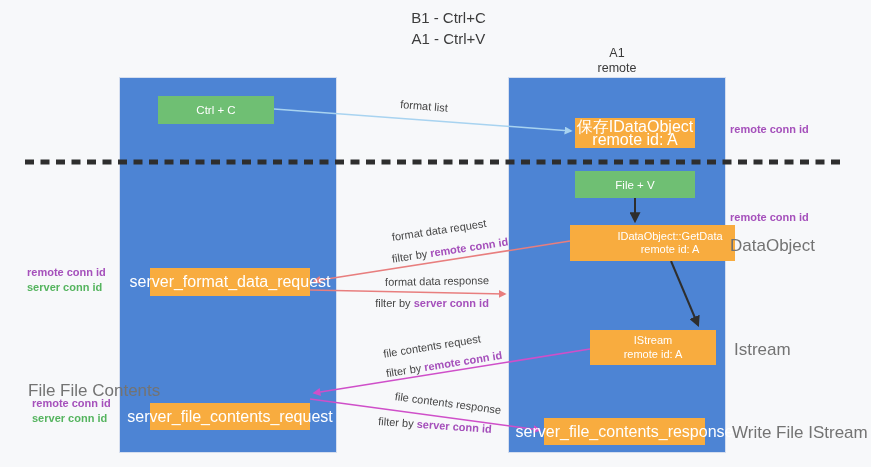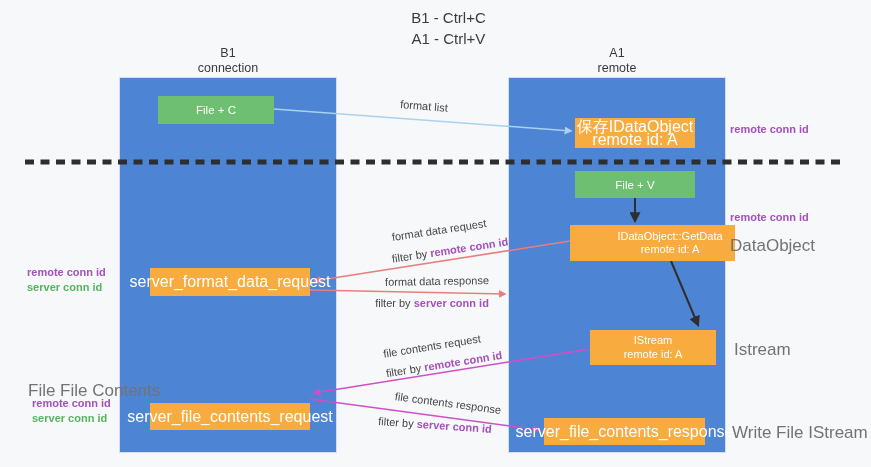--- a/index.html
+++ b/index.html
@@ -53,24 +53,20 @@
 </head>
 <body>
 
 <div class="stage">
 
   <div class="title">
     <div>B1 - Ctrl+C</div>
     <div>A1 - Ctrl+V</div>
   </div>
 
-  <div class="colhead" style="left:120px;top:46px;">
-    <div>B1</div>
-    <div>connection</div>
-  </div>
   <div class="colhead" style="left:509px;top:46px;">
     <div>A1</div>
     <div>remote</div>
   </div>
 
   <div class="col" style="left:120px;"></div>
   <div class="col" style="left:509px;"></div>
 
   <svg class="svglayer" width="871" height="467" viewBox="0 0 871 467">
     <defs>
@@ -91,21 +87,21 @@
     <line class="divider" x1="25" y1="162" x2="846" y2="162"></line>
     <line class="ar-blk" x1="635" y1="198" x2="635" y2="221" marker-end="url(#mblk)"></line>
     <line class="ar-blk" x1="671" y1="261" x2="698" y2="325" marker-end="url(#mblk)"></line>
     <line class="ar-red" x1="570" y1="241" x2="314" y2="281" marker-end="url(#mred)"></line>
     <line class="ar-red" x1="310" y1="290" x2="505" y2="294" marker-end="url(#mred)"></line>
     <line class="ar-mag" x1="590" y1="349" x2="314" y2="393" marker-end="url(#mmag)"></line>
     <line class="ar-mag" x1="310" y1="399" x2="540" y2="430" marker-end="url(#mmag)"></line>
   </svg>
 
   <div class="box green" style="left:158px;top:96px;width:116px;height:28px;">
-    <span>File + C</span>
+    <span>Ctrl + C</span>
   </div>
 
   <div class="box orange f105" style="left:575px;top:118px;width:120px;height:30px;line-height:13px;">
     <span>保存IDataObject</span>
     <span>remote id: A</span>
   </div>
 
   <div class="box green" style="left:575px;top:171px;width:120px;height:27px;">
     <span>File + V</span>
   </div>

